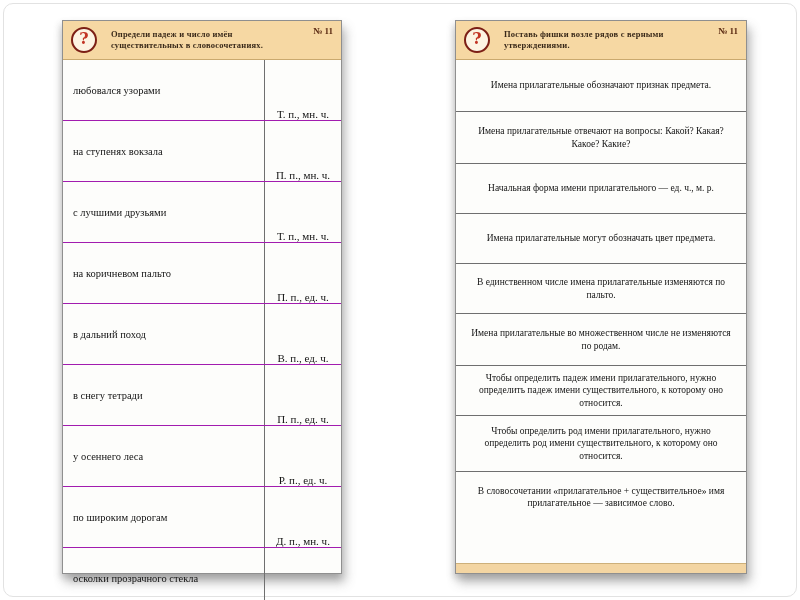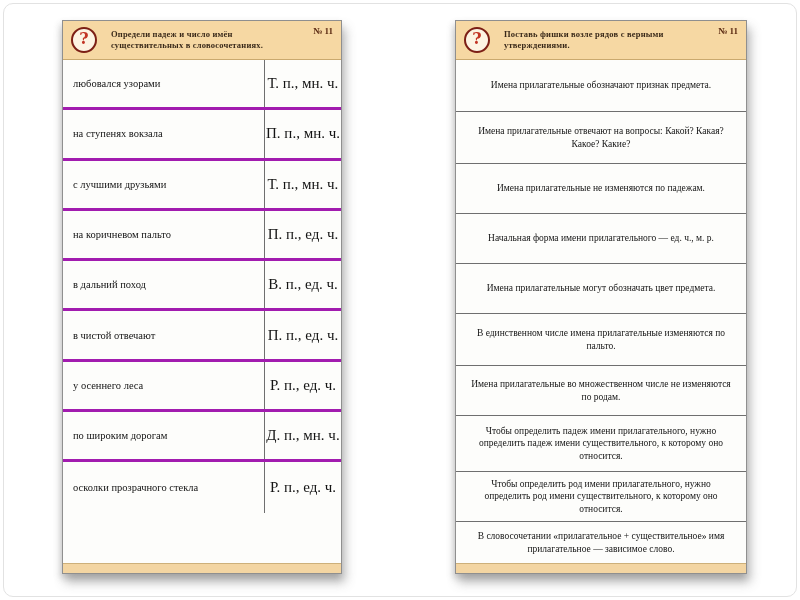--- a/index.html
+++ b/index.html
@@ -17,26 +17,26 @@
   .logo{width:22px;height:22px;border-radius:50%;background:#fdf4e3;border:2px solid #7c1f15;
         color:#c23424;font-weight:bold;font-size:16px;line-height:20px;text-align:center;
         flex:0 0 auto;font-family:"DejaVu Serif", serif;}
   .card-title{flex:1 1 auto;font-size:8.5px;font-weight:bold;color:#3a2a1a;line-height:1.25;
         letter-spacing:.2px;margin-left:8px;}
   .card-number{font-size:9px;font-weight:bold;color:#5a2a12;align-self:flex-start;
         margin-top:5px;flex:0 0 auto;}
   .card-footer{height:9px;background:#f3d5a2;border-top:1px solid #cdb07a;flex:0 0 auto;}
   
   .tbl{flex:1 1 auto;display:grid;grid-template-rows:repeat(10,1fr);}
-  .trow{display:flex;border-bottom:3px solid #a21caf;}
+  .trow{display:flex;border-bottom:1px solid #a21caf;}
   .trow:last-child{border-bottom:none;text-align:right;}
   .tcell-phrase{flex:0 0 181px;border-right:1px solid #6f6f6f;display:flex;align-items:center;
         padding:0 10px;font-size:10.5px;color:#141414;}
   .tcell-answer{flex:1 1 auto;display:flex;align-items:center;justify-content:center;
-        font-size:15px;color:#141414;}
+        font-size:11px;color:#141414;margin-top:48px;}
   
   .stmt-body{flex:1 1 auto;display:grid;
         grid-template-rows:52px 52px 50px 50px 50px 52px 50px 56px 50px auto;}
   .srow{border-bottom:1px solid #6f6f6f;display:flex;align-items:center;justify-content:center;
         text-align:center;padding:2px 14px;font-size:9.5px;color:#141414;line-height:1.3;}
   .srow:last-child{border-bottom:none;}
 </style>
 </head>
 <body>
 
@@ -64,21 +64,21 @@
       </div>
       <div class="trow">
         <div class="tcell-phrase">на коричневом пальто</div>
         <div class="tcell-answer">П. п., ед. ч.</div>
       </div>
       <div class="trow">
         <div class="tcell-phrase">в дальний поход</div>
         <div class="tcell-answer">В. п., ед. ч.</div>
       </div>
       <div class="trow">
-        <div class="tcell-phrase">в чистой отвечают</div>
+        <div class="tcell-phrase">в снегу тетради</div>
         <div class="tcell-answer">П. п., ед. ч.</div>
       </div>
       <div class="trow">
         <div class="tcell-phrase">у осеннего леса</div>
         <div class="tcell-answer">Р. п., ед. ч.</div>
       </div>
       <div class="trow">
         <div class="tcell-phrase">по широким дорогам</div>
         <div class="tcell-answer">Д. п., мн. ч.</div>
       </div>
@@ -92,21 +92,20 @@
 
   <div class="card right">
     <div class="card-header">
       <div class="logo">?</div>
       <div class="card-title">Поставь фишки возле рядов с верными утверждениями.</div>
       <div class="card-number">№ 11</div>
     </div>
     <div class="stmt-body">
       <div class="srow">Имена прилагательные обозначают признак предмета.</div>
       <div class="srow">Имена прилагательные отвечают на вопросы: Какой? Какая? Какое? Какие?</div>
-      <div class="srow">Имена прилагательные не изменяются по падежам.</div>
       <div class="srow">Начальная форма имени прилагательного — ед. ч., м. р.</div>
       <div class="srow">Имена прилагательные могут обозначать цвет предмета.</div>
       <div class="srow">В единственном числе имена прилагательные изменяются по пальто.</div>
       <div class="srow">Имена прилагательные во множественном числе не изменяются по родам.</div>
       <div class="srow">Чтобы определить падеж имени прилагательного, нужно определить падеж имени существительного, к которому оно относится.</div>
       <div class="srow">Чтобы определить род имени прилагательного, нужно определить род имени существительного, к которому оно относится.</div>
       <div class="srow">В словосочетании «прилагательное + существительное» имя прилагательное — зависимое слово.</div>
     </div>
     <div class="card-footer"></div>
   </div>

